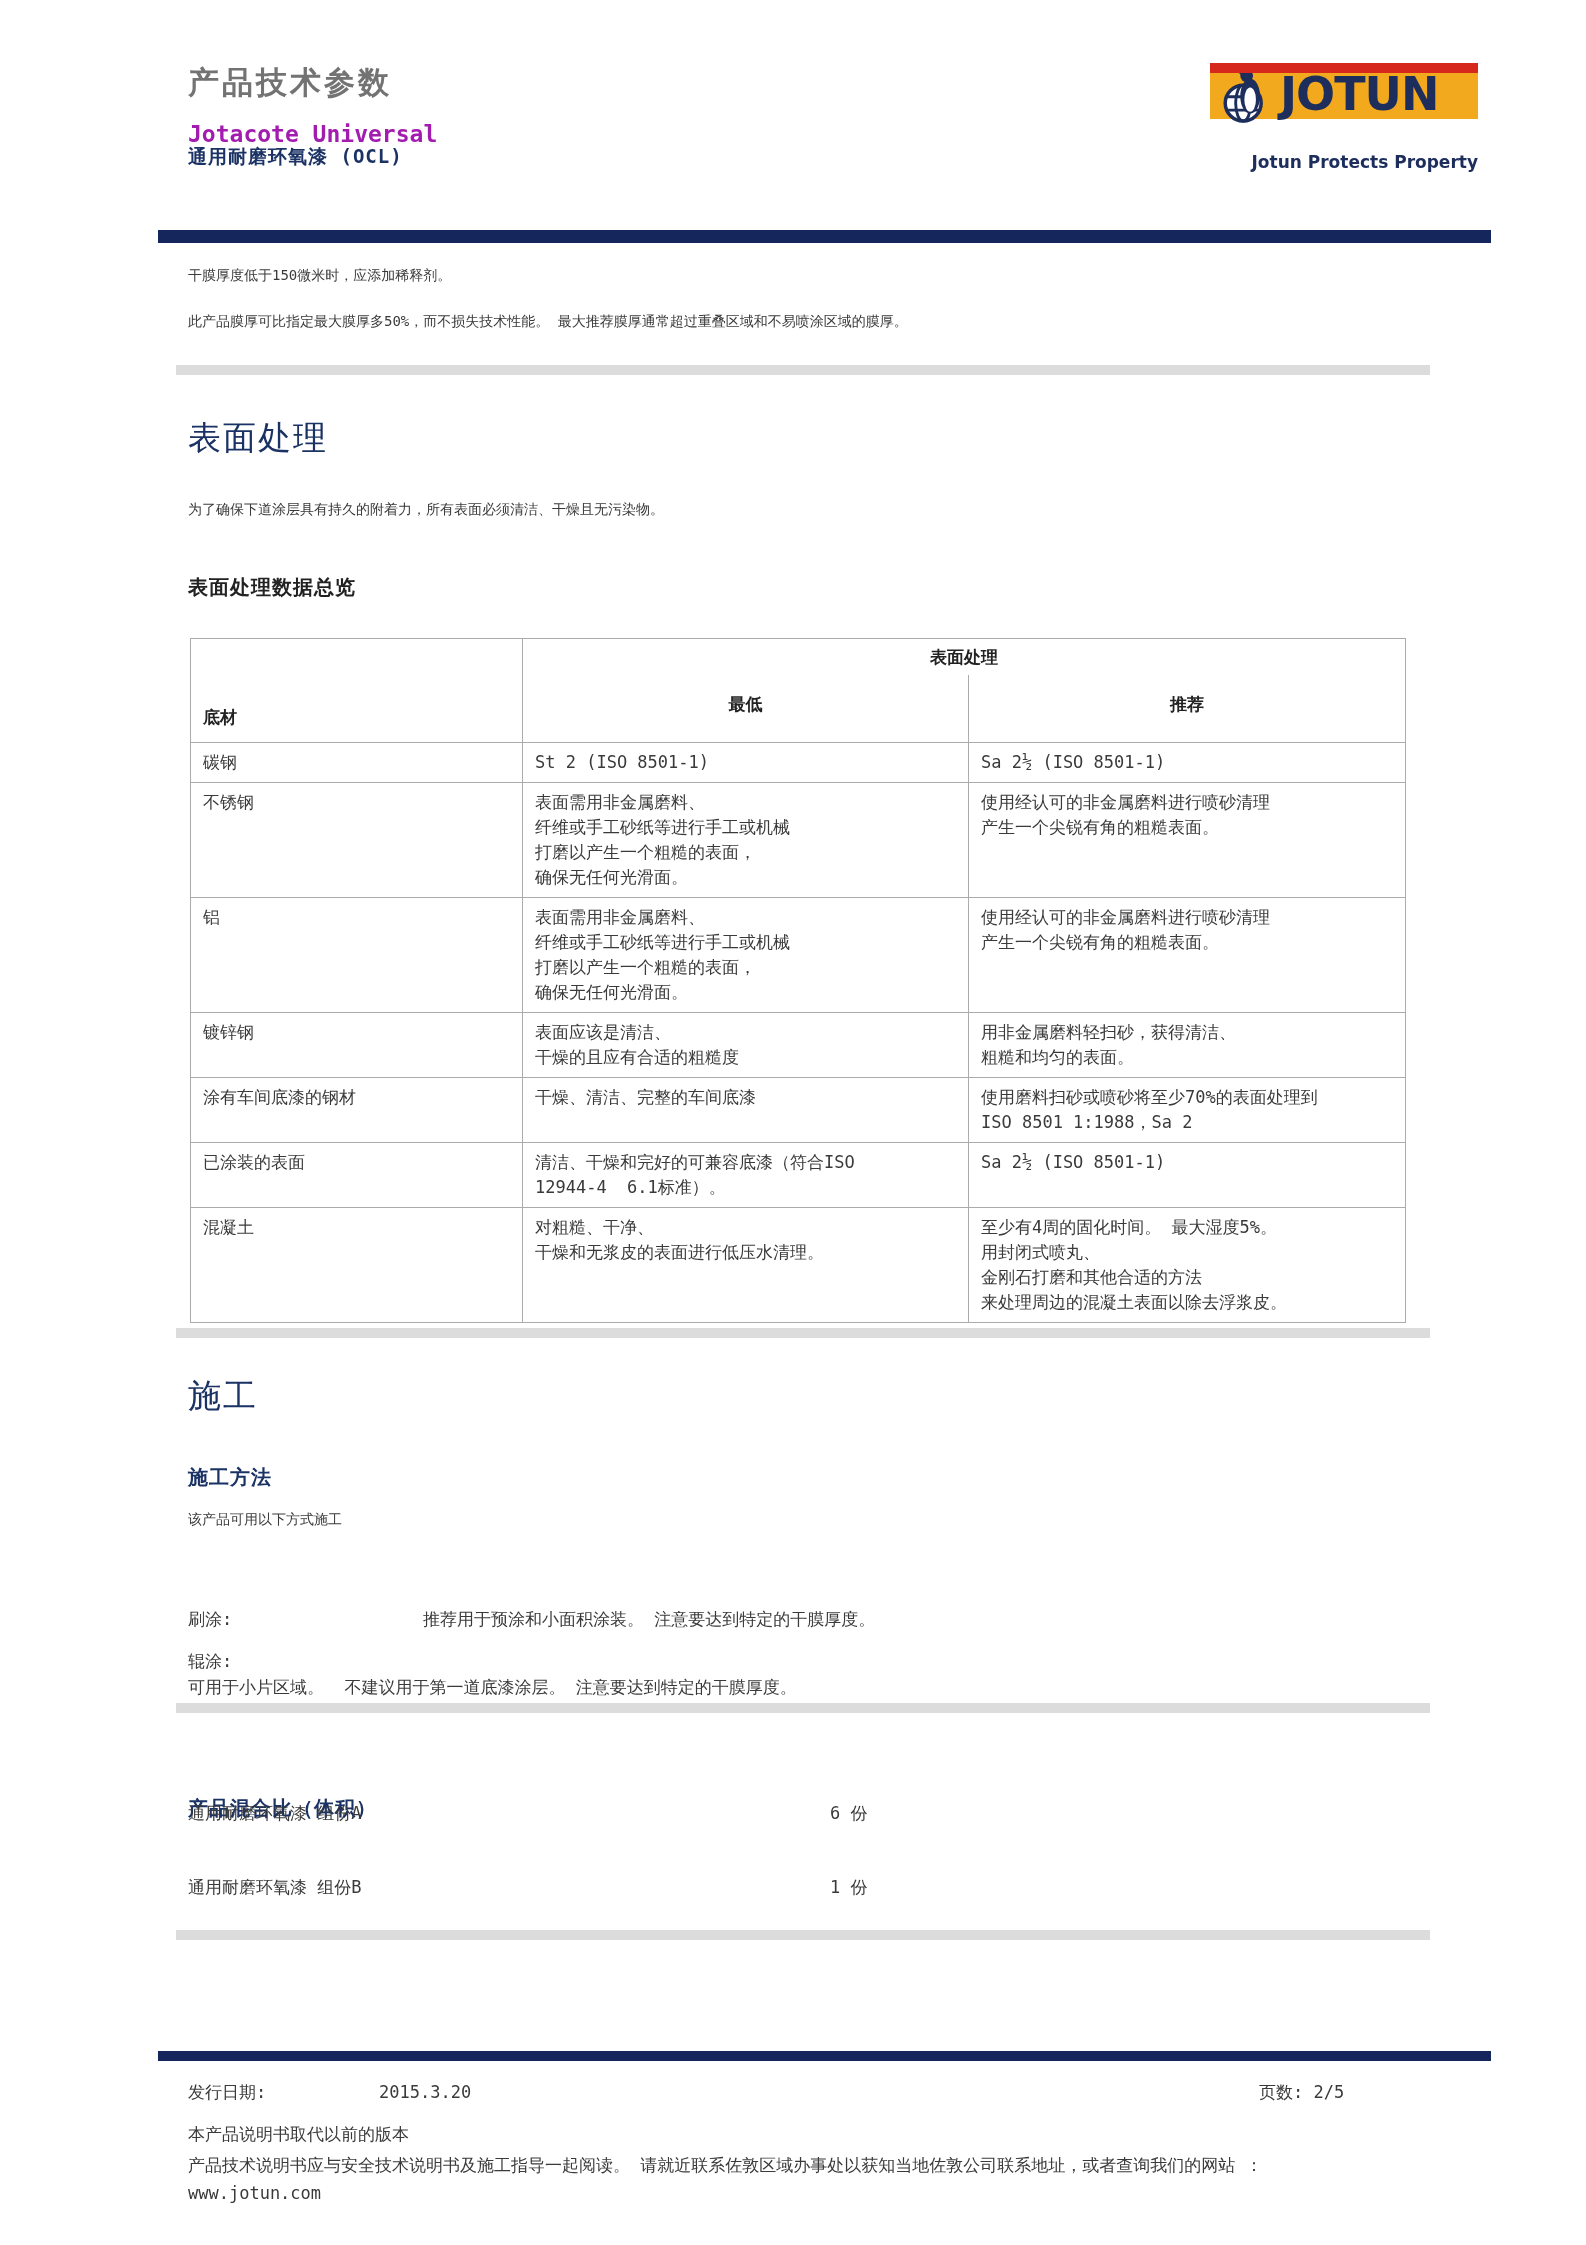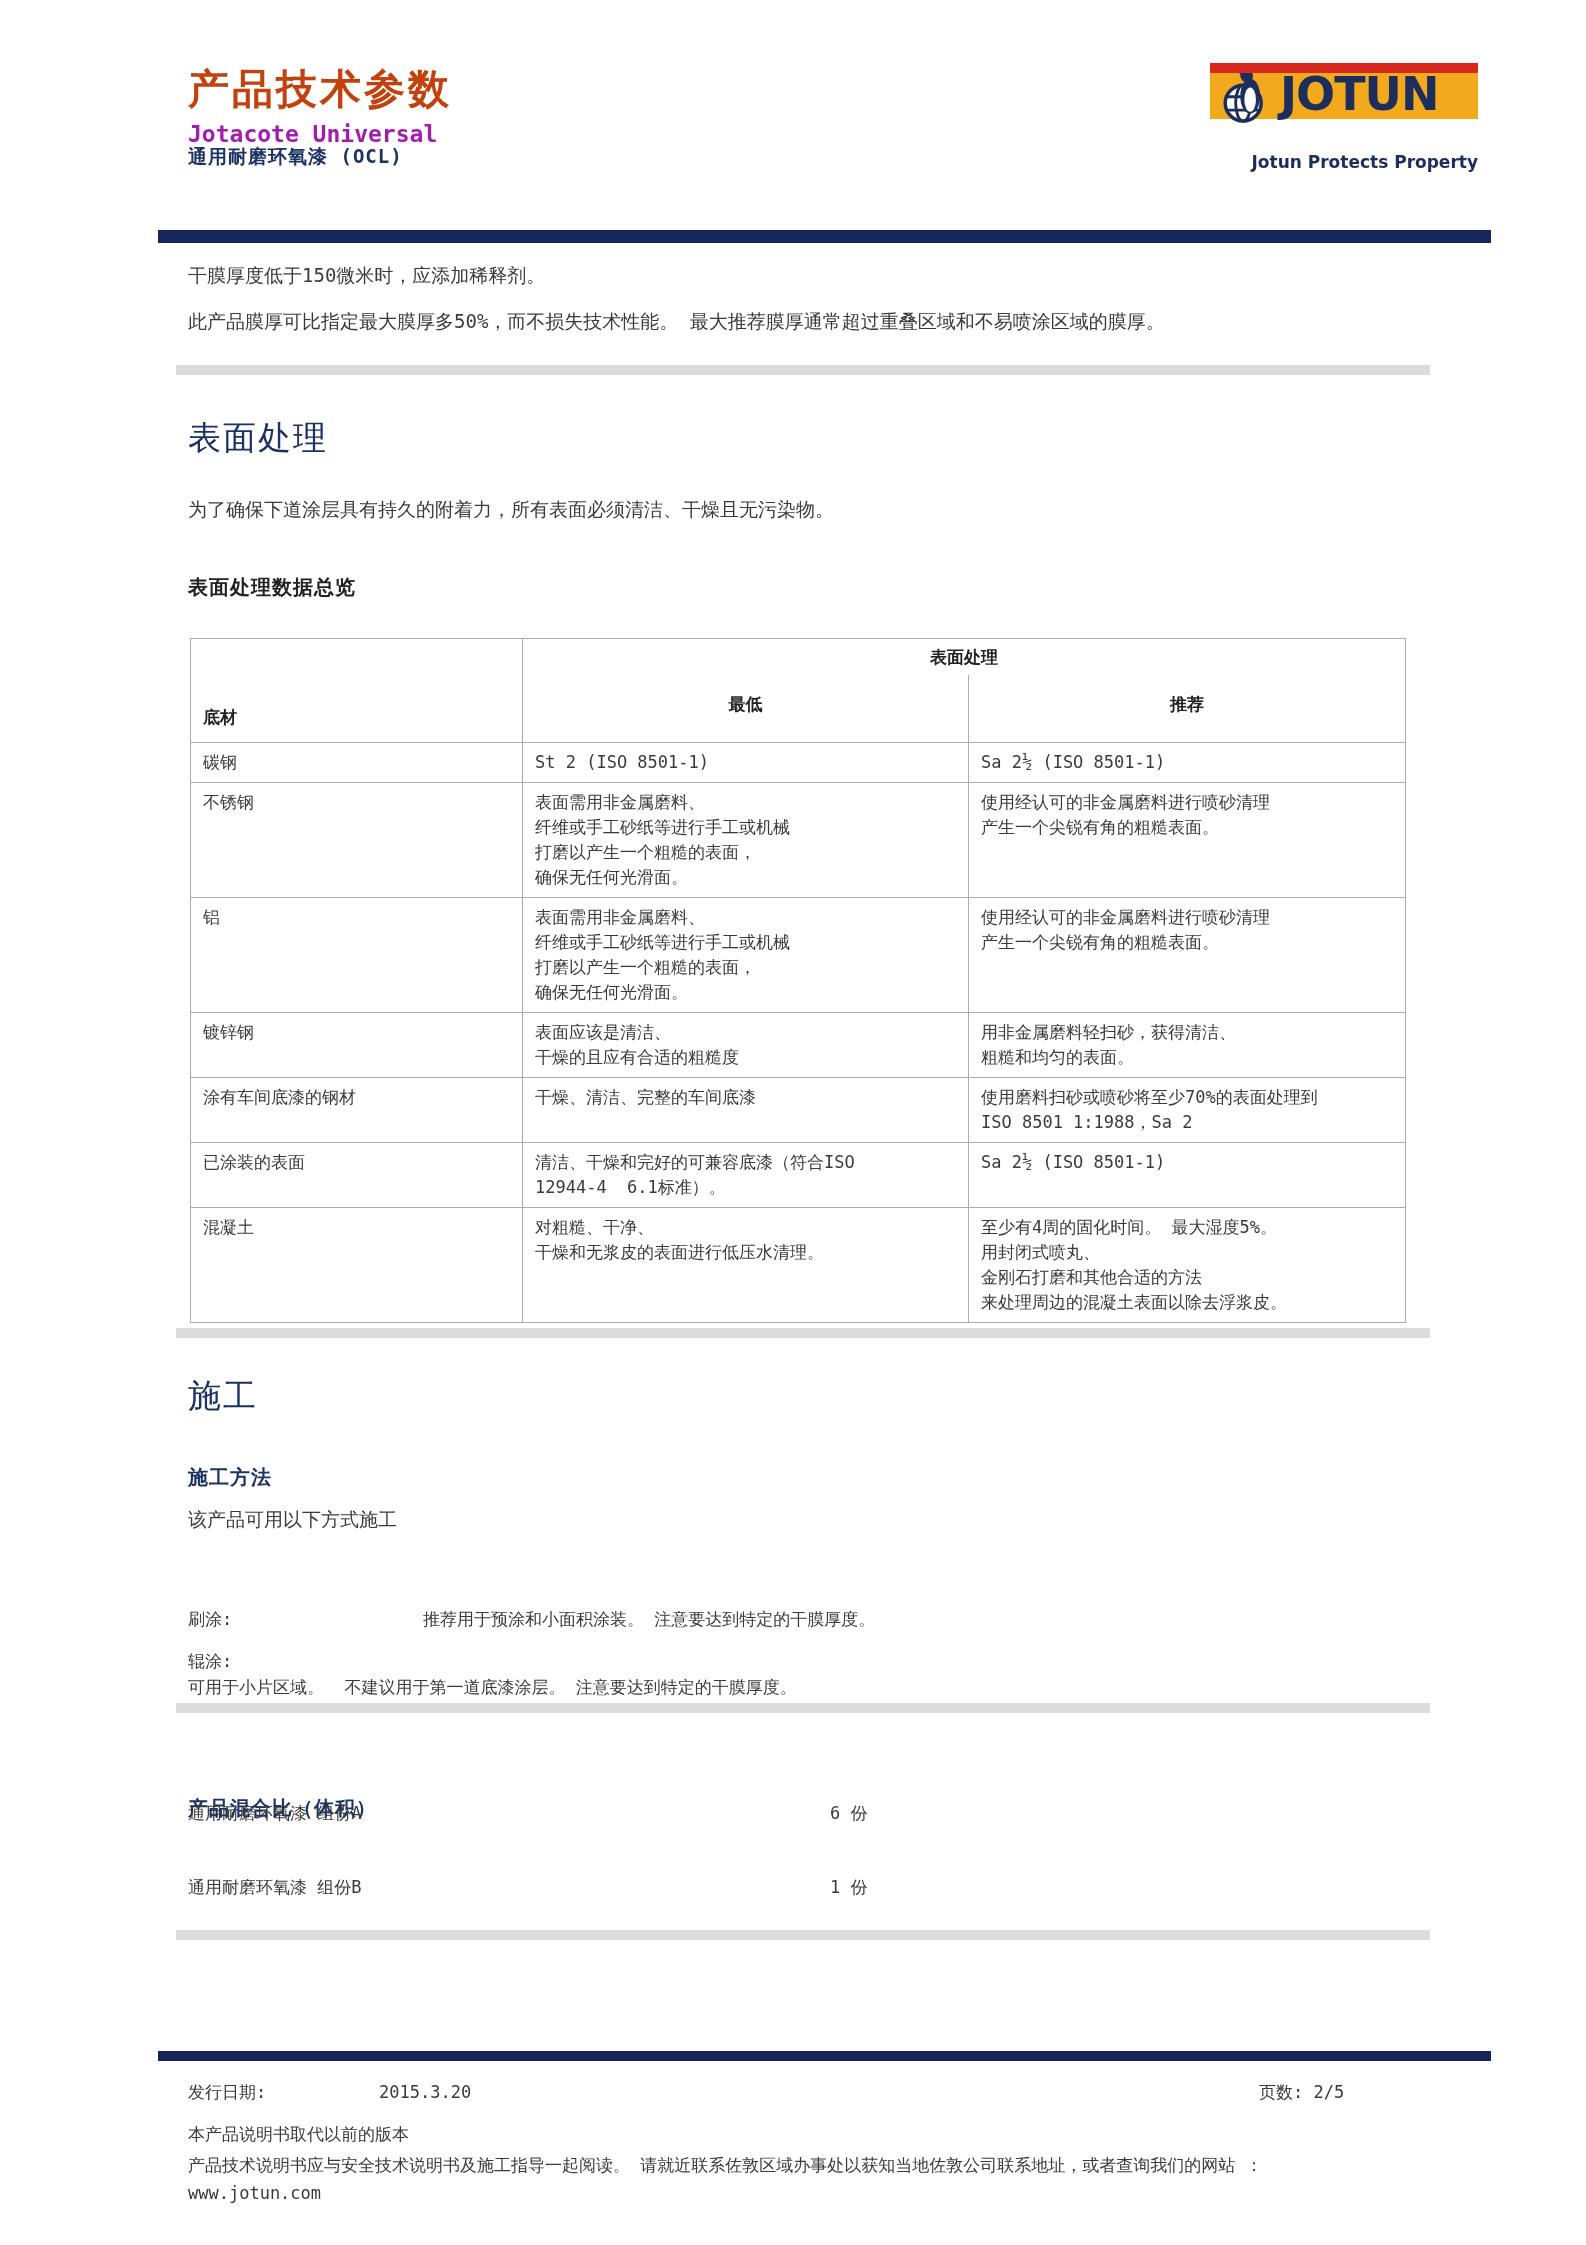--- a/index.html
+++ b/index.html
@@ -10,21 +10,21 @@
     font-family:"DejaVu Sans Mono","Liberation Mono",monospace;
     color:#3a3a3a;
     overflow:hidden;
   }
   .abs { position:absolute; }
 
   
   .doc-title {
     left:188px; top:62px;
     font-family:"DejaVu Serif","Liberation Serif",serif;
-    font-size:41px; font-weight:bold; color:#c2410c; letter-spacing:3px;
+    font-size:31px; font-weight:bold; color:#737373; letter-spacing:3px;
   }
   .prod-en { left:188px; top:121px; font-size:23px; font-weight:bold; color:#a21caf; }
   .prod-zh { left:188px; top:144px; font-size:19px; font-weight:bold; color:#1b3264; letter-spacing:1px; }
 
   .logo-box {
     left:1210px; top:63px; width:268px; height:56px;
     background:#f2a91e;
     display:flex; align-items:center;
   }
   .logo-red { position:absolute; left:0; top:0; width:100%; height:10px; background:#d6281d; }
@@ -36,21 +36,21 @@
   }
   .tagline {
     left:1210px; top:152px; width:268px; text-align:right;
     font-family:"DejaVu Sans","Liberation Sans",sans-serif;
     font-size:17px; font-weight:bold; color:#1d2d5c;
   }
 
   .navy-bar { background:#14265b; }
   .gray-rule { background:#dcdcdc; }
 
-  .body-text { font-size:19px; line-height:26px; white-space:pre-wrap; }
+  .body-text { font-size:14px; line-height:26px; white-space:pre-wrap; }
 
   .section-title {
     font-family:"DejaVu Serif","Liberation Serif",serif;
     font-size:33px; color:#1b3264; letter-spacing:2px;
   }
   .subhead-navy { font-size:20px; font-weight:bold; color:#1b3264; letter-spacing:1px; }
   .subhead-black { font-size:20px; font-weight:bold; color:#222222; letter-spacing:1px;font-family:Liberation Serif, serif; }
 
   
   .sp-table { border-collapse:collapse; width:1215px; table-layout:fixed; }

